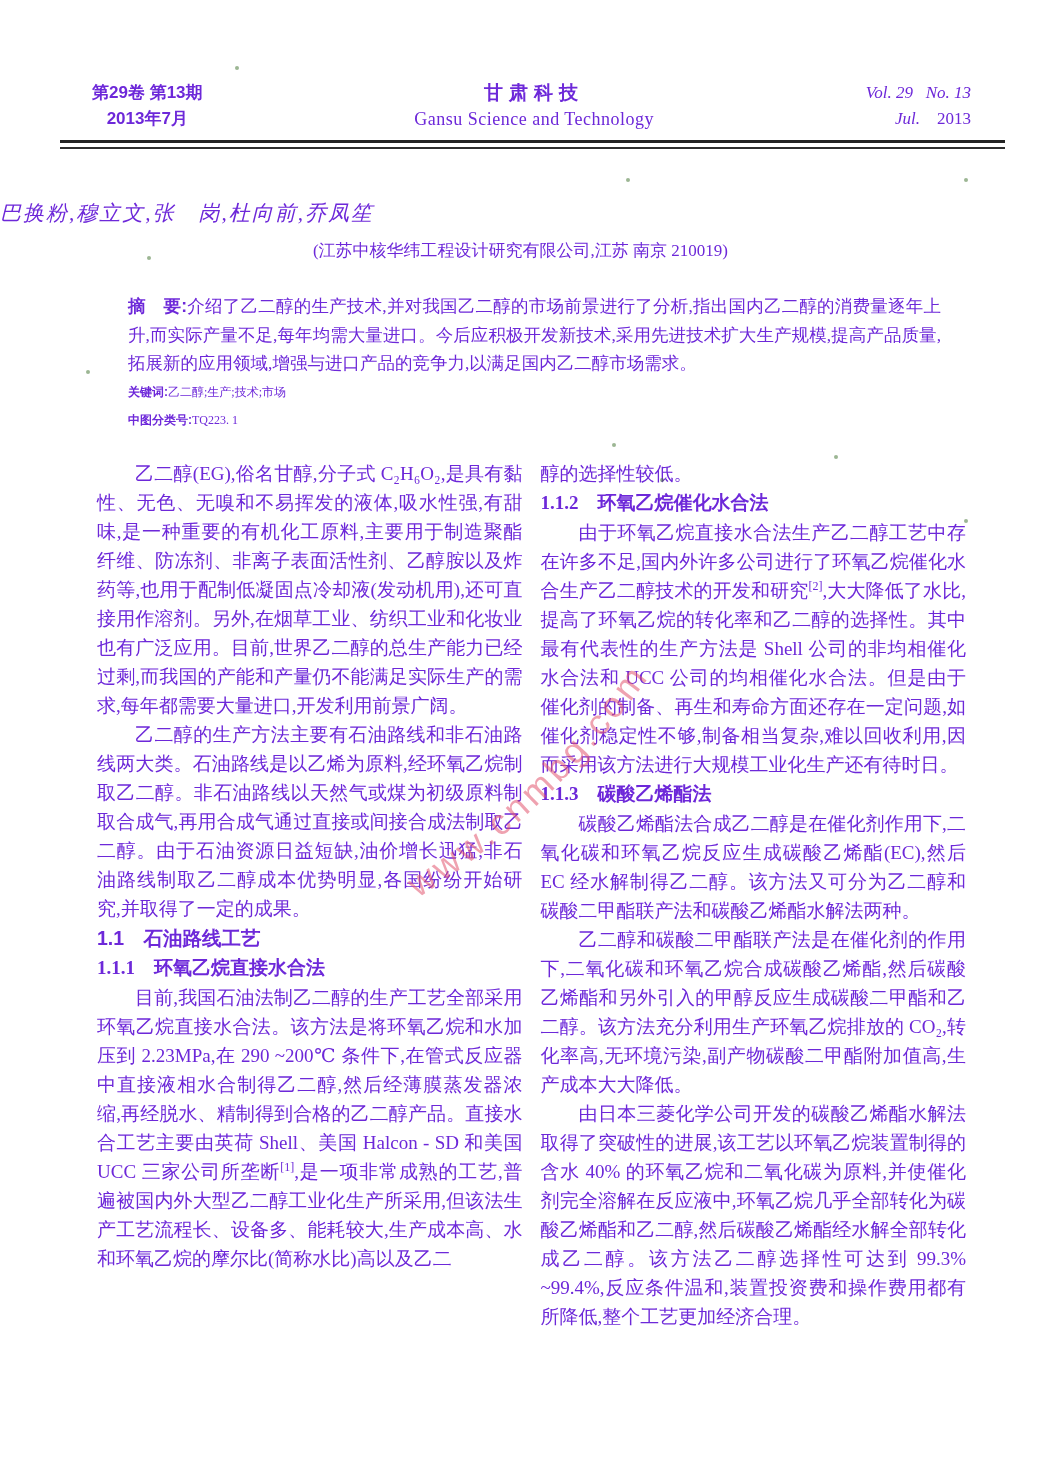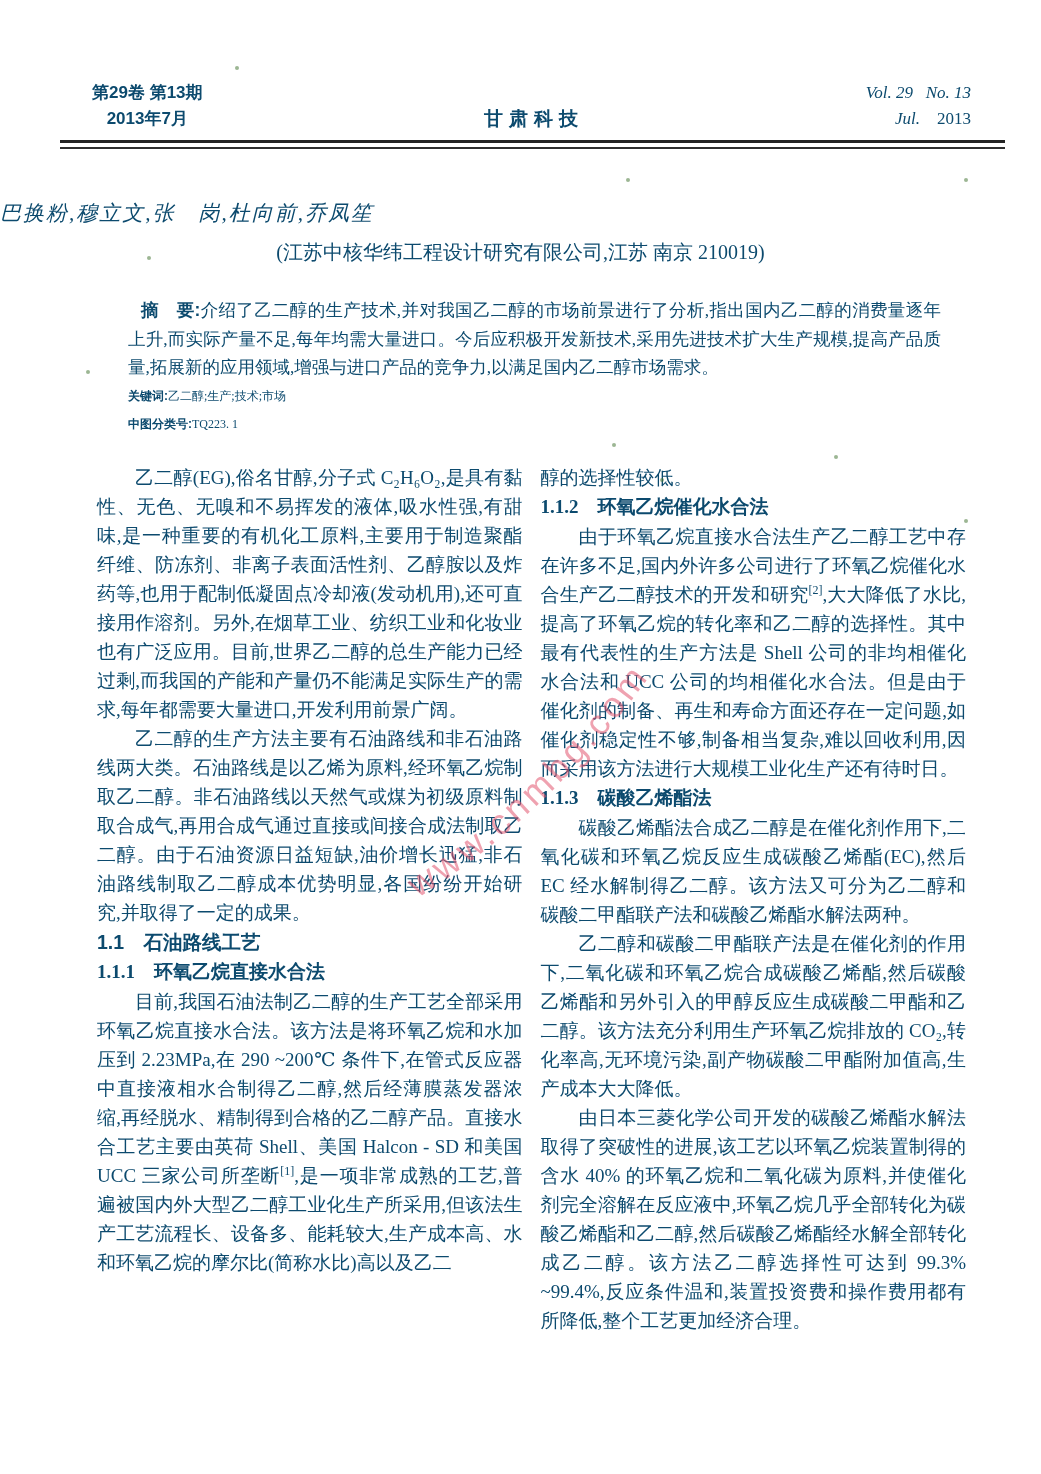--- a/index.html
+++ b/index.html
@@ -1,21 +1,21 @@
 <!DOCTYPE html>
 <html><head>
 <meta charset="utf-8">
 <style>
   html,body{margin:0;padding:0;background:#e8e8e6;}
   .page{
     position:relative;
     width:1041px;height:1474px;
     margin:0 auto;
     background:#ffffff;
-    color:#0c4a6e;
+    color:#6d28d9;
     font-family:"Liberation Serif","DejaVu Serif",serif;
     overflow:hidden;
   }
   
   .jheader{
     display:flex;justify-content:space-between;align-items:flex-end;
     padding:80px 70px 6px 92px;
     font-size:17px;line-height:26px;
   }
   .jheader .cn-issue{text-align:center;font-family:"Liberation Sans","DejaVu Sans",sans-serif;font-weight:bold;font-size:17px;}
@@ -43,30 +43,30 @@
   .authors{
     margin-top:50px;
     text-align:left;
     font-size:21px;
     letter-spacing:2px;
     font-style:italic;
   }
   .affiliation{
     margin-top:12px;
     text-align:center;
-    font-size:20px;
+    font-size:17px;
   }
   
   .abstract{
     margin:30px 100px 0 128px;
     font-size:17.5px;
     line-height:28.5px;
     text-align:justify;
   }
-  .abstract .lbl{font-family:"Liberation Sans","DejaVu Sans",sans-serif;font-weight:bold;margin-left:13px;}
+  .abstract .lbl{font-family:"Liberation Sans","DejaVu Sans",sans-serif;font-weight:bold;}
   .meta-line{margin:0 100px 0 128px;font-size:12px;line-height:28.5px;}
   .meta-line .lbl{font-family:"Liberation Sans","DejaVu Sans",sans-serif;font-weight:bold;}
   
   .columns{
     display:flex;
     gap:18px;
     padding:24px 75px 0 97px;
   }
   .col{flex:1;min-width:0;}
   .para{
@@ -116,20 +116,21 @@
 
 <div class="page">
 
   <div class="jheader">
     <div class="cn-issue">
       <div>第29卷  第13期</div>
       <div>2013年7月</div>
     </div>
     <div class="jname">
       <div class="cn">甘肃科技</div>
+      <div class="en">Gansu Science and Technology</div>
     </div>
     <div class="en-issue">
       <div class="row"><span class="ital">Vol. 29</span>&nbsp;&nbsp;&nbsp;<span class="ital">No. 13</span></div>
       <div class="row"><span class="ital">Jul.</span>&nbsp;&nbsp;&nbsp;&nbsp;<span>2013</span></div>
     </div>
   </div>
   <div class="rule-double"></div>
 
   <div class="authors">巴换粉,穆立文,张　岗,杜向前,乔凤笙</div>
   <div class="affiliation">(江苏中核华纬工程设计研究有限公司,江苏 南京 210019)</div>

